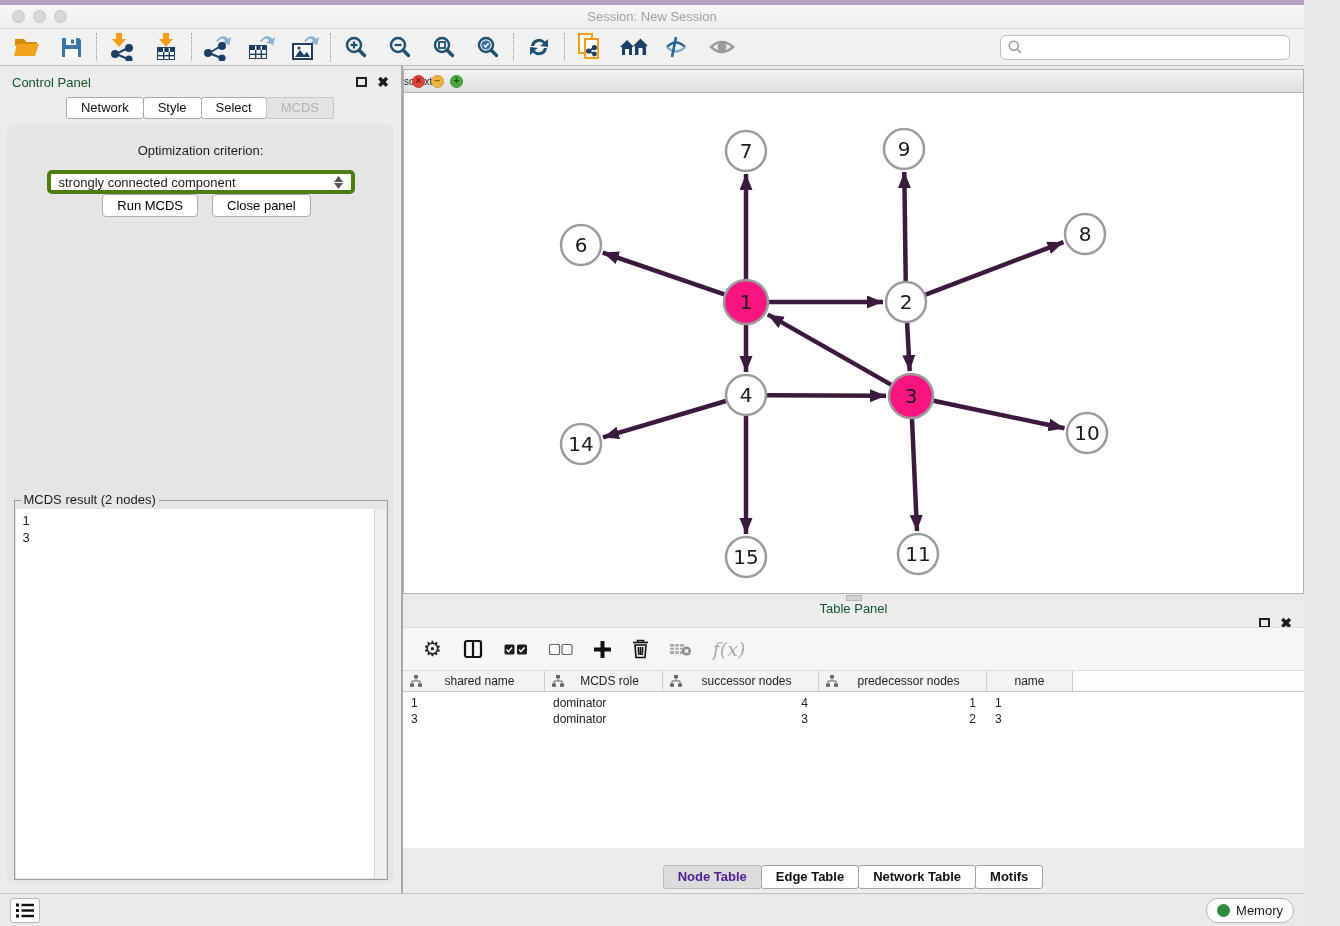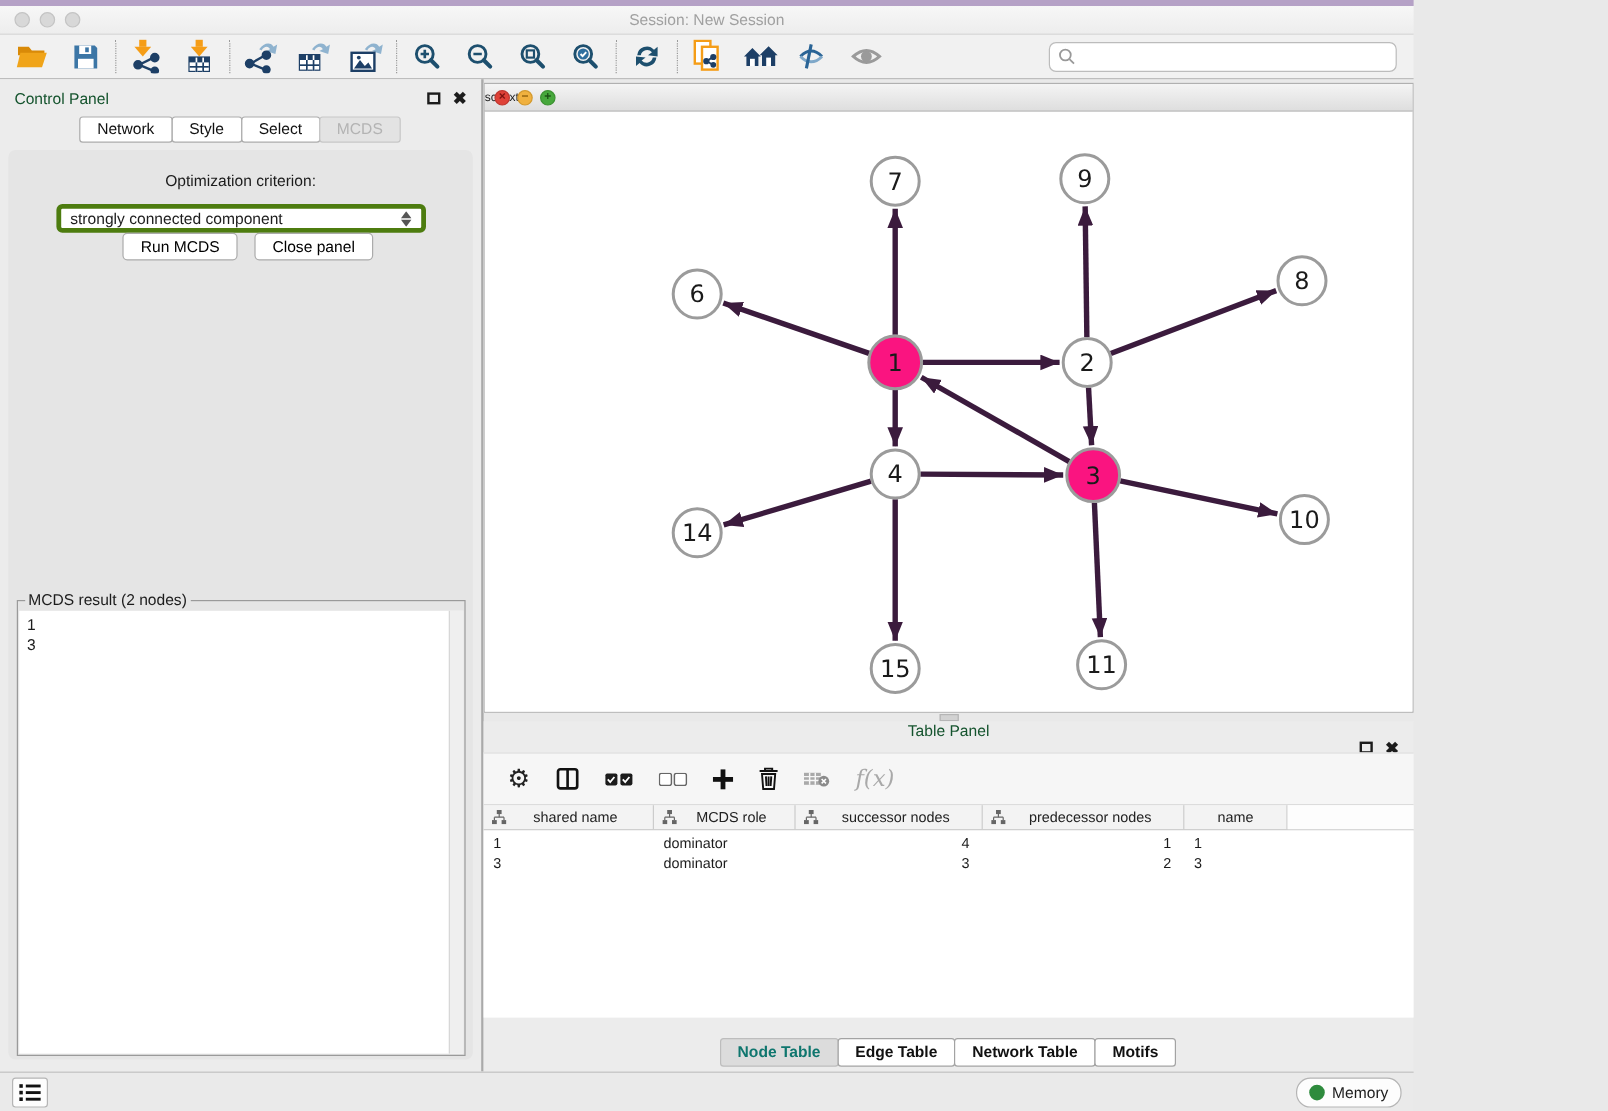--- a/index.html
+++ b/index.html
@@ -1,18 +1,18 @@
 <!DOCTYPE html>
 <html><head>
 <meta charset="utf-8">
 <style>
   * { margin:0; padding:0; box-sizing:border-box; }
   html,body { width:1340px; height:926px; overflow:hidden; }
   body { font-family:"Liberation Sans", sans-serif; background:#e9e9e9; color:#1c1c1c; }
-  .app { width:1178px; height:926px; display:flex; flex-direction:column; background:#e9e9e9; }
+  .app { width:1304px; height:926px; display:flex; flex-direction:column; background:#e9e9e9; }
 
   
   .top-strip { height:5px; background:#b5a1c6; }
   .titlebar { height:24px; background:linear-gradient(#f7f7f7,#ededed); display:flex; align-items:center; position:relative; border-bottom:1px solid #d9d9d9; }
   .traffic { display:flex; gap:8px; margin-left:12px; }
   .tl-circle { width:13px; height:13px; border-radius:50%; background:#d8d8d8; border:1px solid #c4c4c4; }
   .app-title { position:absolute; left:0; right:0; text-align:center; color:#a0a0a0; font-size:13px; }
 
   
   .toolbar { height:37px; background:#f1f1f1; border-bottom:1px solid #bdbdbd; display:flex; align-items:center; padding:0 10px; }
@@ -74,21 +74,21 @@
   .thead { height:21px; background:#f3f3f3; border-bottom:1px solid #c6c6c6; display:flex; align-items:stretch; }
   .th { display:flex; align-items:center; border-right:1px solid #cccccc; font-size:12px; color:#222; padding-left:7px; }
   .th .th-label { flex:1; text-align:center; padding-right:7px; }
   .th-fill { flex:1; background:#fdfdfd; }
   .rows-area { flex:1; background:#fff; margin-bottom:17px; padding-top:3px; }
   .trow { display:flex; height:16px; align-items:center; font-size:12px; }
   .td { padding:0 8px; white-space:nowrap; overflow:hidden; }
   .td.right { text-align:right; padding-right:11px; }
   .ttab-row { display:flex; justify-content:center; height:24px; margin-bottom:2px; }
   .ttab { font-size:13px; font-weight:bold; padding:3px 14px; background:#fff; border:1px solid #a3a3a3; margin-left:-1px; color:#111; border-radius:3px; }
-  .ttab.current { background:#dcdcdc; color:#0f766e; border-color:#bdbdbd; }
+  .ttab.current { background:#dcdcdc; color:#4c1d95; border-color:#bdbdbd; }
 
   
   .statusbar { height:33px; background:#eaeaea; border-top:1px solid #c2c2c2; display:flex; align-items:center; padding:0 10px; }
   .list-btn { width:30px; height:25px; background:#fdfdfd; border:1px solid #b5b5b5; border-radius:3px; display:flex; align-items:center; justify-content:center; }
   .memory-btn { margin-left:auto; background:#fdfdfd; border:1px solid #b5b5b5; border-radius:12px; height:25px; display:flex; align-items:center; gap:6px; padding:0 10px; font-size:13px; }
   .mem-dot { width:13px; height:13px; border-radius:50%; background:#2e8b3d; }
 </style>
 </head>
 <body>
 

